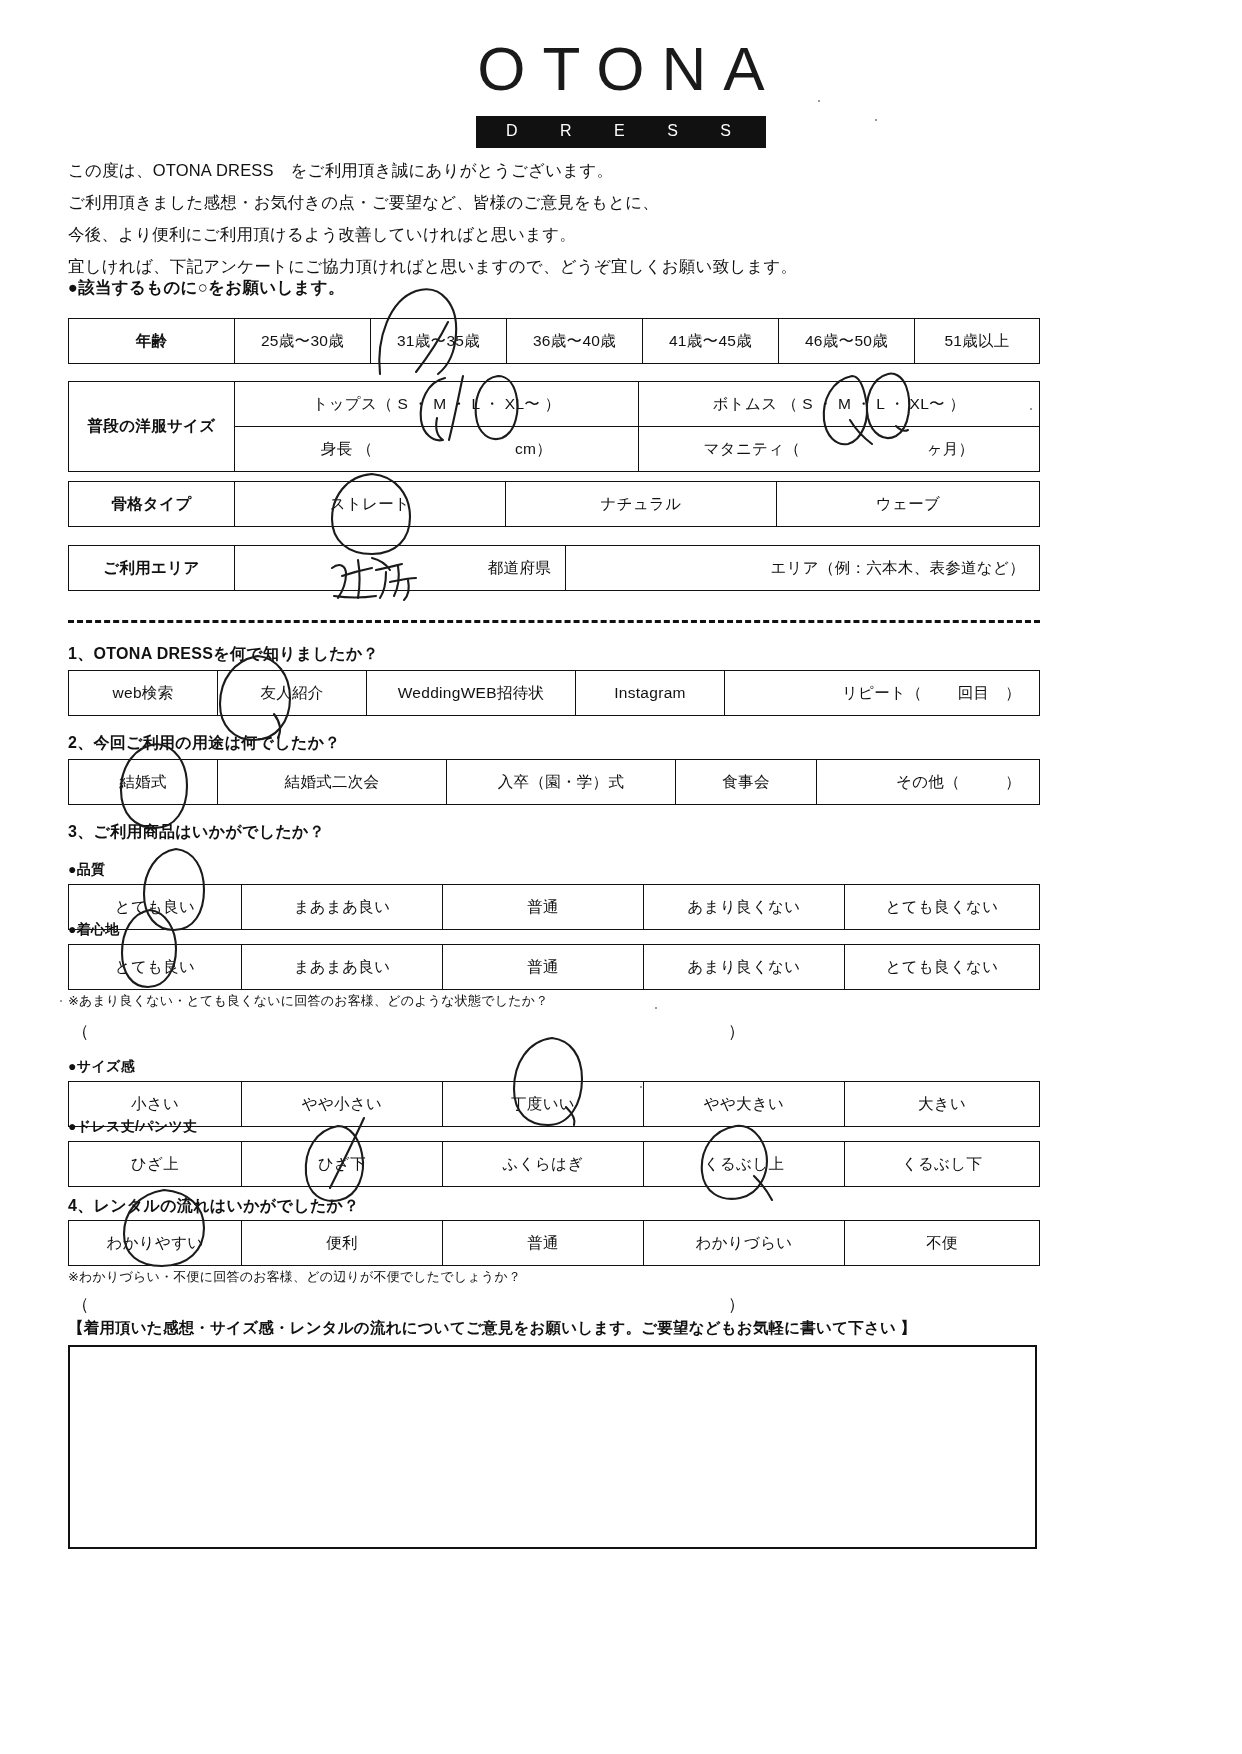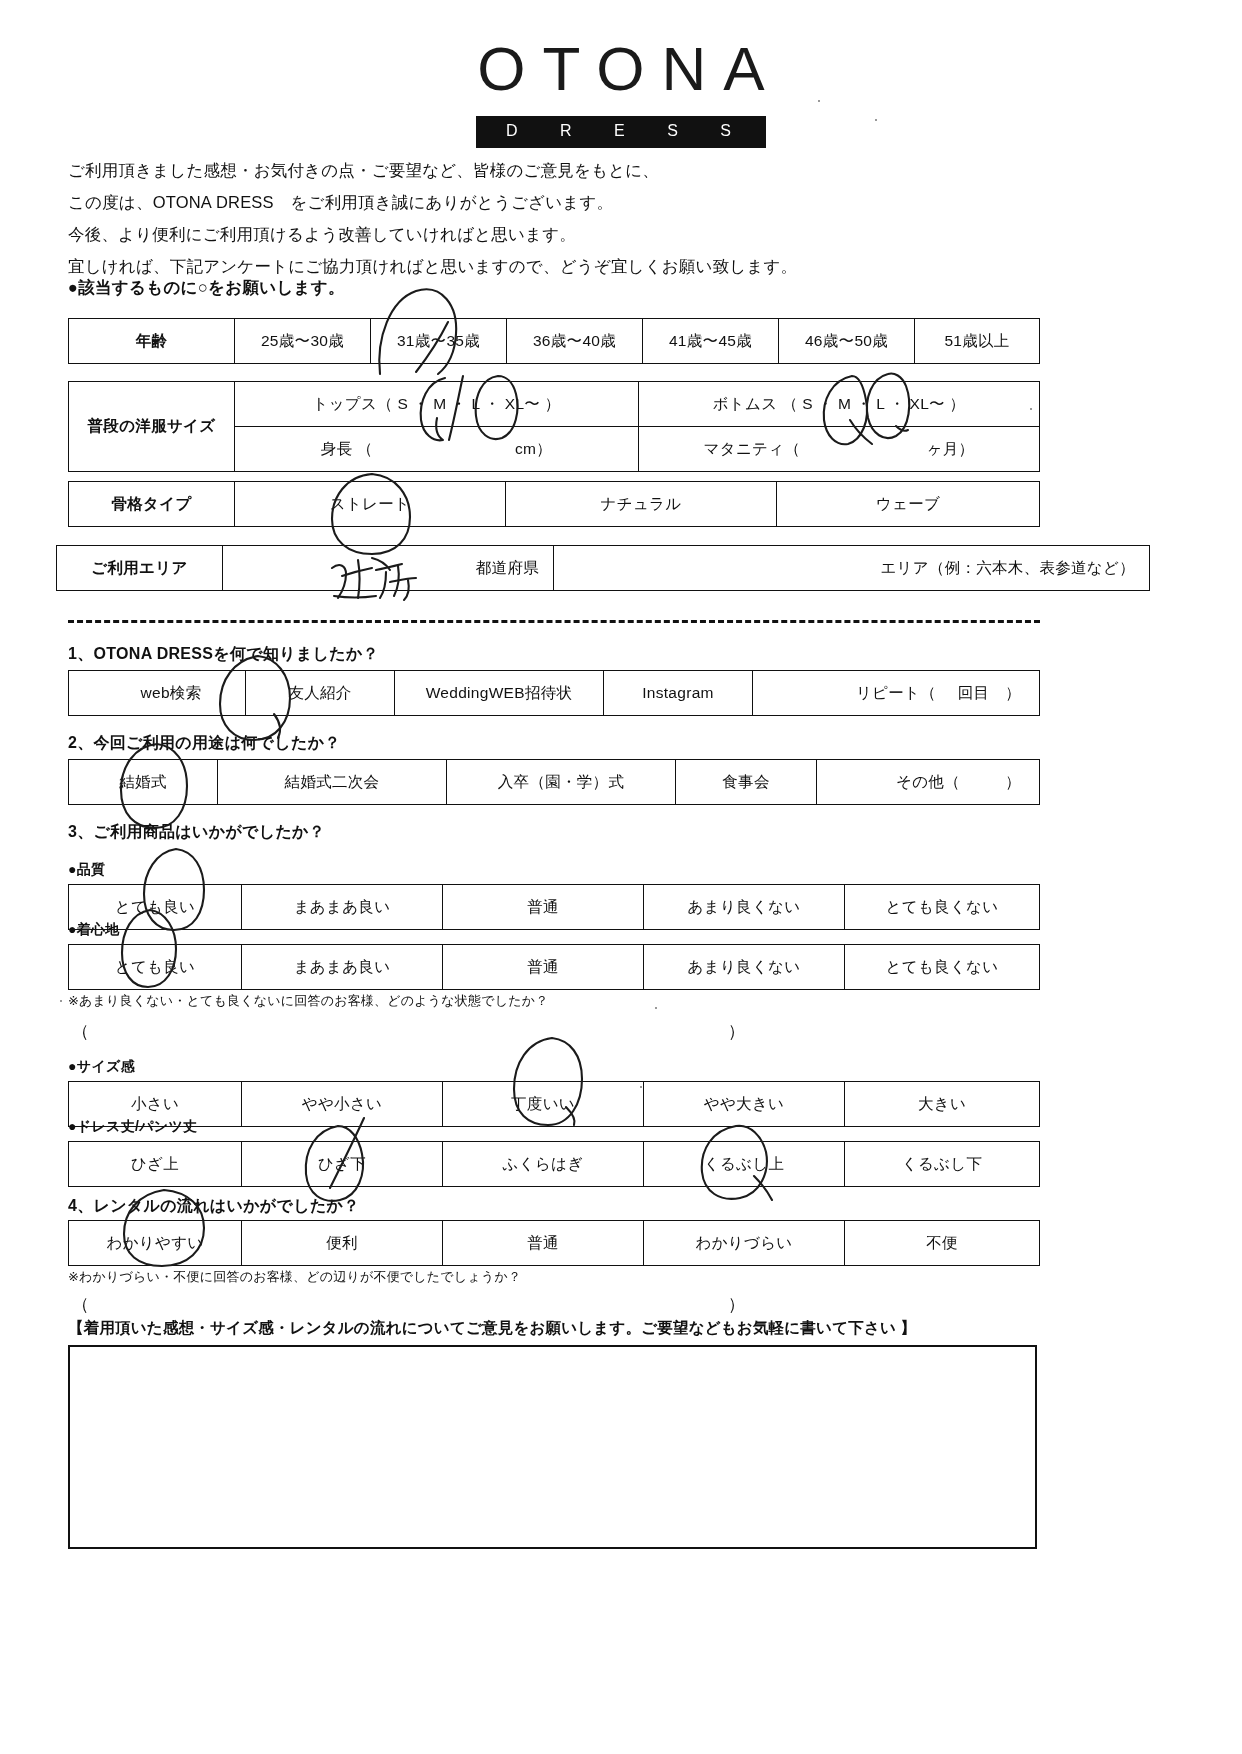--- a/index.html
+++ b/index.html
@@ -75,22 +75,22 @@
 <body>
 
 <div class="page">
 
   <div class="logo-wrap">
     <div class="logo-otona">OTONA</div>
     <div class="logo-dress">D R E S S</div>
   </div>
 
   <div class="intro">
+    <p>この度は、OTONA DRESS　をご利用頂き誠にありがとうございます。</p>
     <p>ご利用頂きました感想・お気付きの点・ご要望など、皆様のご意見をもとに、</p>
-    <p>この度は、OTONA DRESS　をご利用頂き誠にありがとうございます。</p>
     <p>今後、より便利にご利用頂けるよう改善していければと思います。</p>
     <p>宜しければ、下記アンケートにご協力頂ければと思いますので、どうぞ宜しくお願い致します。</p>
   </div>
 
   <div class="sec-head" style="left:68px;top:277px;">●該当するものに○をお願いします。</div>
 
   <table class="t" style="left:68px;top:318px;width:972px;">
     <tbody>
         <tr>
       <td class="lbl" style="width:165px;">年齢</td>
@@ -122,41 +122,41 @@
     <tbody>
         <tr>
       <td class="lbl" style="width:165px;">骨格タイプ</td>
       <td style="width:270px;">ストレート</td>
       <td style="width:270px;">ナチュラル</td>
       <td>ウェーブ</td>
     </tr>
   </tbody>
     </table>
 
-  <table class="t" style="left:56px;top:545px;width:1094px;">
+  <table class="t" style="left:68px;top:545px;width:972px;">
     <tbody>
         <tr>
       <td class="lbl" style="width:165px;">ご利用エリア</td>
       <td style="width:330px;position:relative;">
         <span class="spec" style="right:14px;top:12px;">都道府県</span>
       </td>
       <td style="position:relative;">
         <span class="spec" style="right:14px;top:12px;">エリア（例：六本木、表参道など）</span>
       </td>
     </tr>
   </tbody>
     </table>
 
   <div class="dashed" style="top:620px;"></div>
 
   <div class="qhead" style="left:68px;top:644px;">1、OTONA DRESSを何で知りましたか？</div>
   <table class="t" style="left:68px;top:670px;width:972px;">
     <tbody>
         <tr>
-      <td style="width:148px;padding-left:28px;">web検索</td>
+      <td style="width:148px;">web検索</td>
       <td style="width:148px;">友人紹介</td>
       <td style="width:208px;">WeddingWEB招待状</td>
       <td style="width:148px;">Instagram</td>
       <td class="left" style="position:relative;">
         <span>リピート（</span>
         <span class="spec" style="right:18px;top:12px;">回目　）</span>
       </td>
     </tr>
   </tbody>
     </table>

